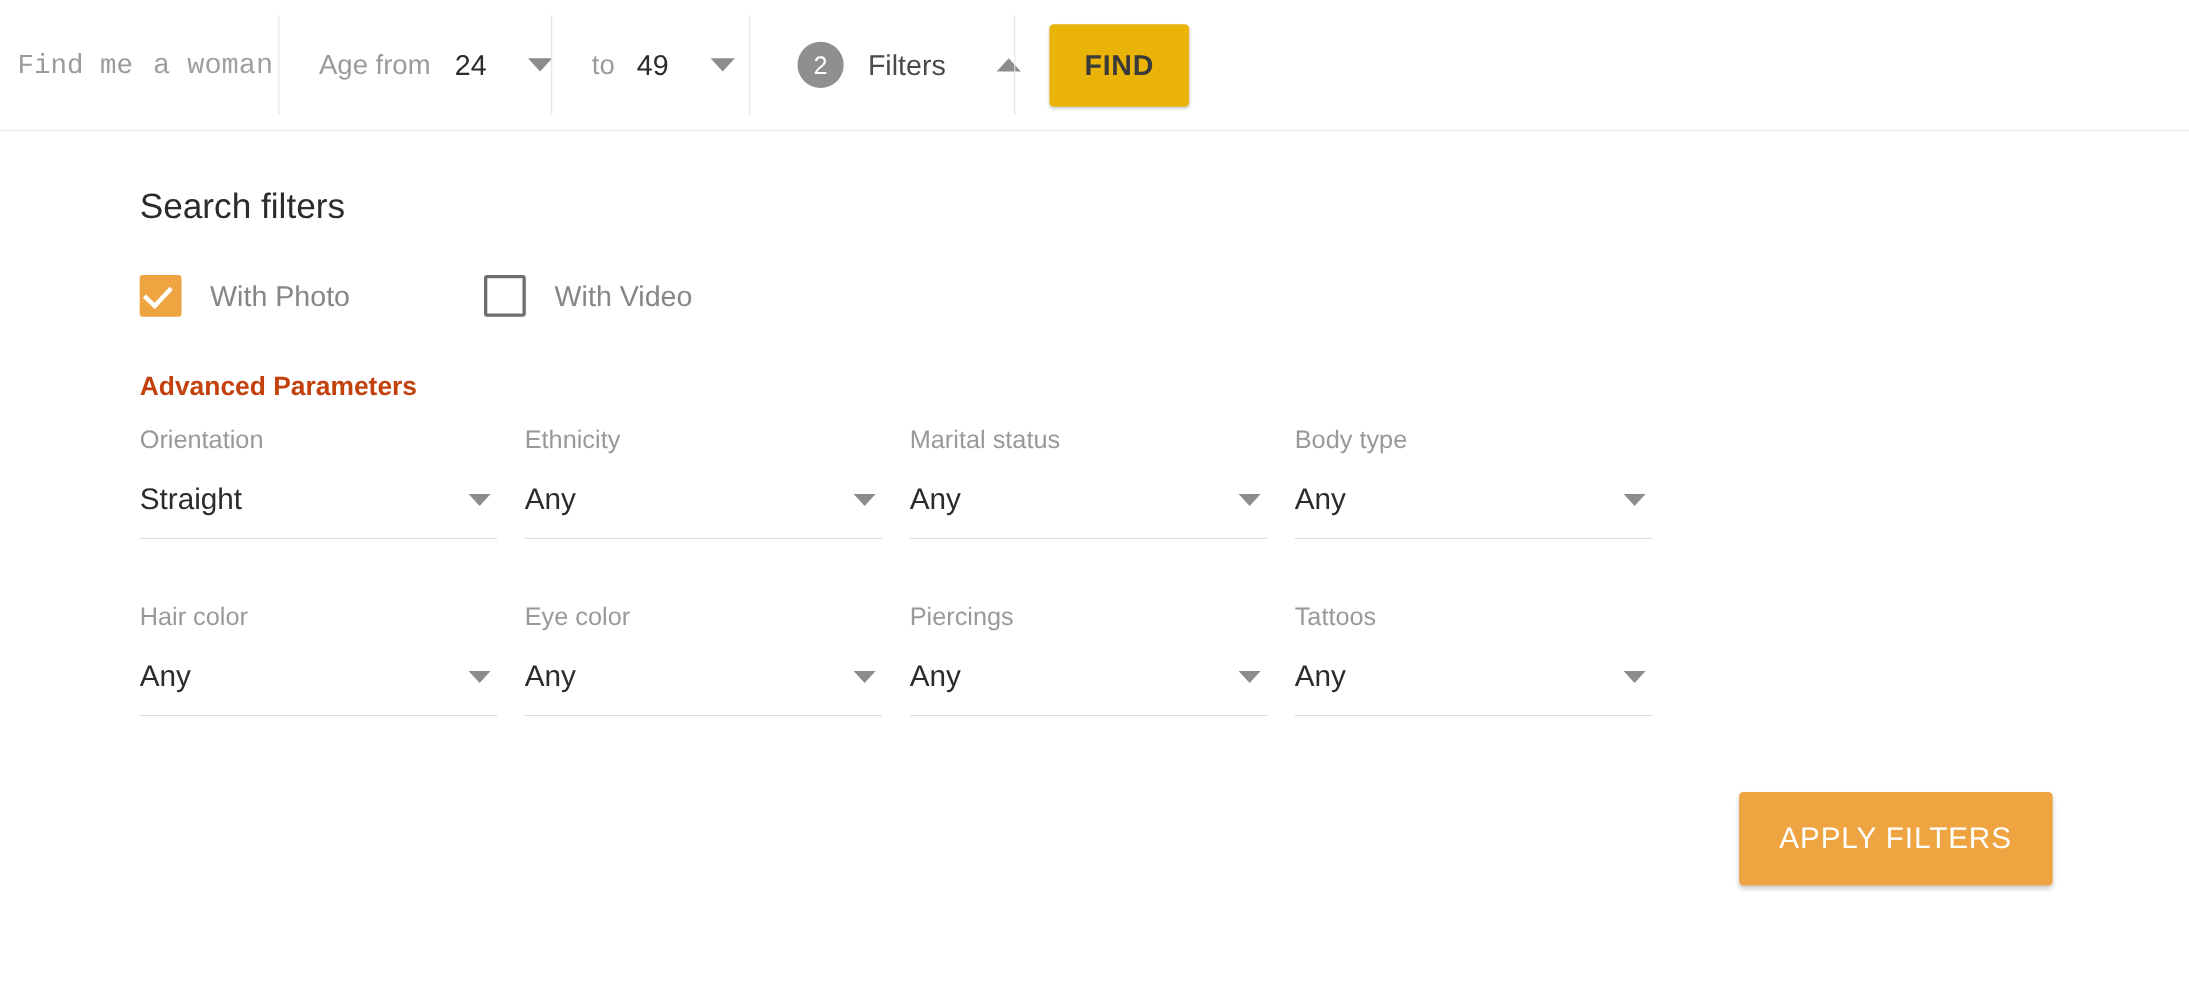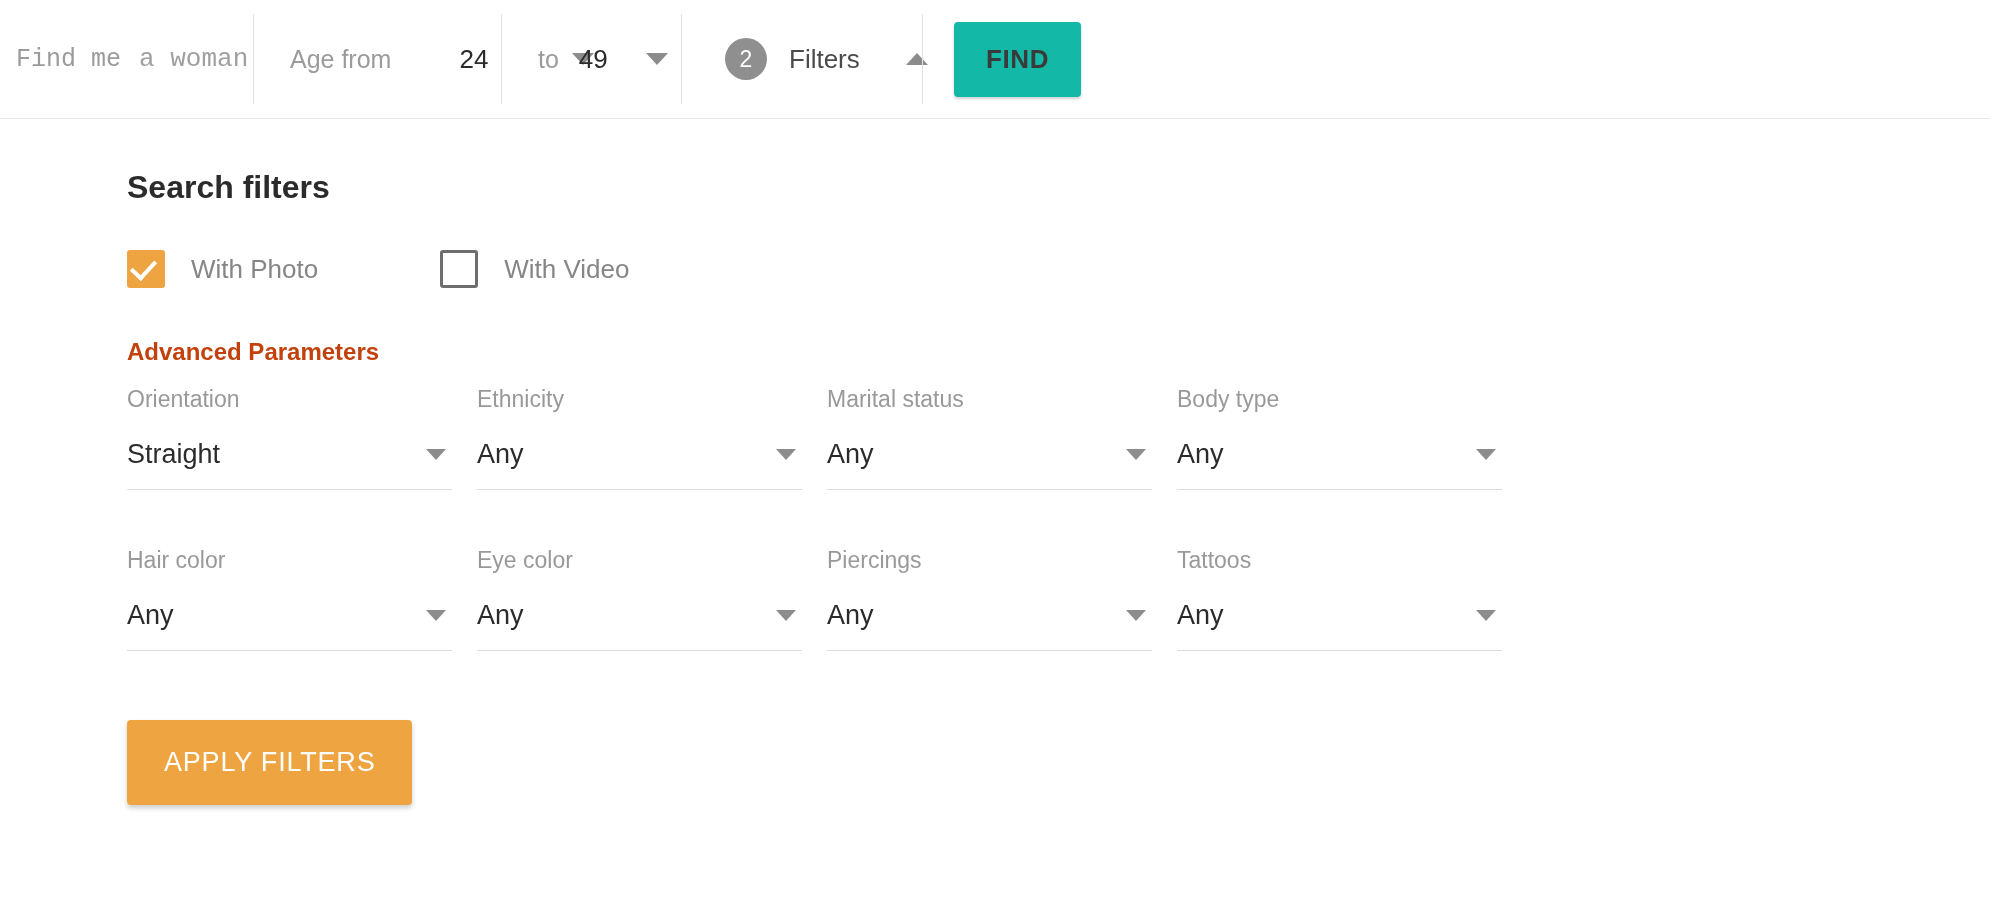--- a/index.html
+++ b/index.html
@@ -69,21 +69,21 @@
   .caret-up {
     width: 0; height: 0;
     border-left: 11px solid transparent;
     border-right: 11px solid transparent;
     border-bottom: 12px solid #8c8c8c;
     display: inline-block;
   }
 
   
   .seg-find     { padding-left: 16px; width: 253px; font-family: Liberation Mono, monospace; }
-  .seg-agefrom  { padding-left: 37px; width: 248px; gap: 46px; }
+  .seg-agefrom  { padding-left: 37px; width: 248px; }
   .seg-ageto    { padding-left: 37px; width: 180px; }
   .seg-location { padding-left: 36px; width: 497px; }
   .seg-filters  { padding-left: 44px; width: 241px; }
   .seg-find .sb-label { margin-right: 18px; }
   .seg-agefrom .sb-label { margin-right: 22px; }
   .seg-ageto .sb-label { margin-right: 20px; }
   .seg-location .sb-label { margin-right: 21px; }
 
   .filters-badge {
     width: 42px; height: 42px;
@@ -97,21 +97,21 @@
     margin-right: 22px;
     flex: 0 0 auto;
   }
   .filters-word {
     color: #4a4a4a;
     font-size: 26px;
     margin-right: 46px;
   }
   .find-btn {
     margin-left: 32px;
-    background: #14b8a6;
+    background: #eab308;
     border: none;
     border-radius: 4px;
     color: #3a3a3a;
     font-family: "Liberation Sans", sans-serif;
     font-size: 26px;
     font-weight: 700;
     letter-spacing: 0.6px;
     padding: 22px 32px;
     cursor: pointer;
     box-shadow: 0 2px 3px rgba(0,0,0,0.18);
@@ -124,21 +124,21 @@
     position: relative;
   }
   .panel-inner {
     padding-left: 127px;
     padding-right: 60px;
     padding-top: 38px;
   }
   .section-title {
     font-size: 32px;
     color: #2b2b2b;
-    font-weight: 700;
+    font-weight: 400;
     margin: 0 0 0 0;
     padding-top: 12px;
   }
   .checkbox-row {
     display: flex;
     align-items: center;
     margin-top: 44px;
   }
   .cb-item {
     display: flex;
@@ -215,21 +215,21 @@
     width: 0; height: 0;
     border-left: 10px solid transparent;
     border-right: 10px solid transparent;
     border-top: 11px solid #8c8c8c;
     margin-right: 6px;
     flex: 0 0 auto;
   }
 
   .apply-row {
     display: flex;
-    justify-content: flex-start;
+    justify-content: flex-end;
     padding-right: 64px;
     margin-top: 12px;
   }
   .apply-btn {
     background: #eda441;
     color: #ffffff;
     border: none;
     border-radius: 4px;
     font-family: "Liberation Sans", sans-serif;
     font-size: 27px;

